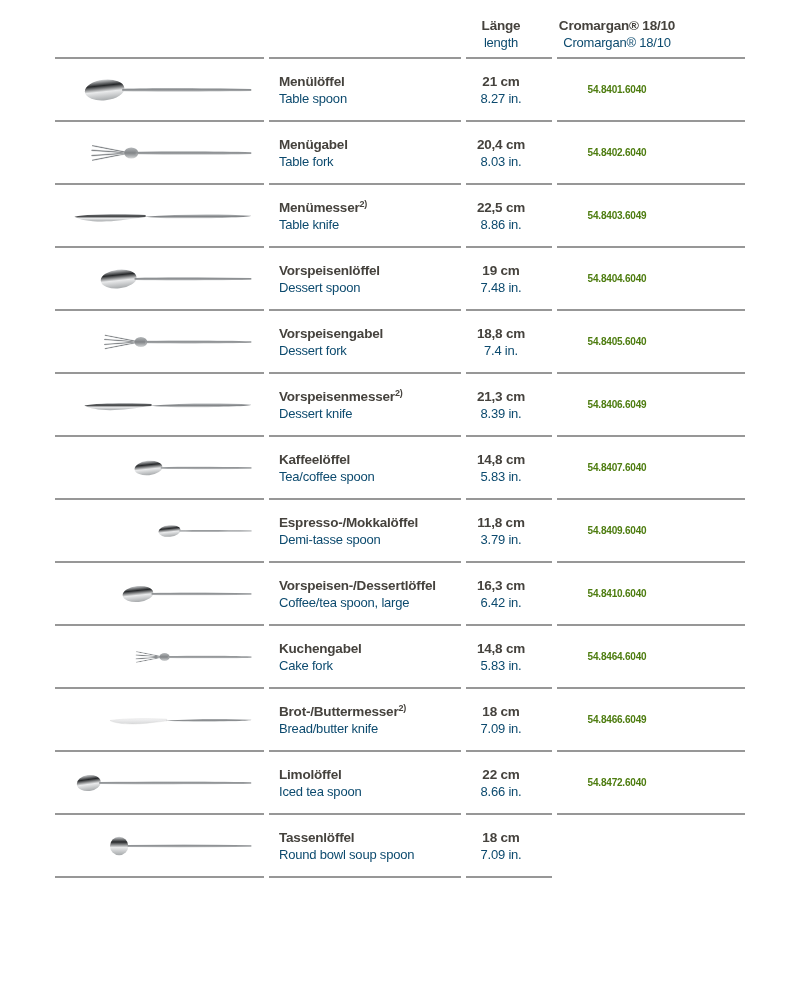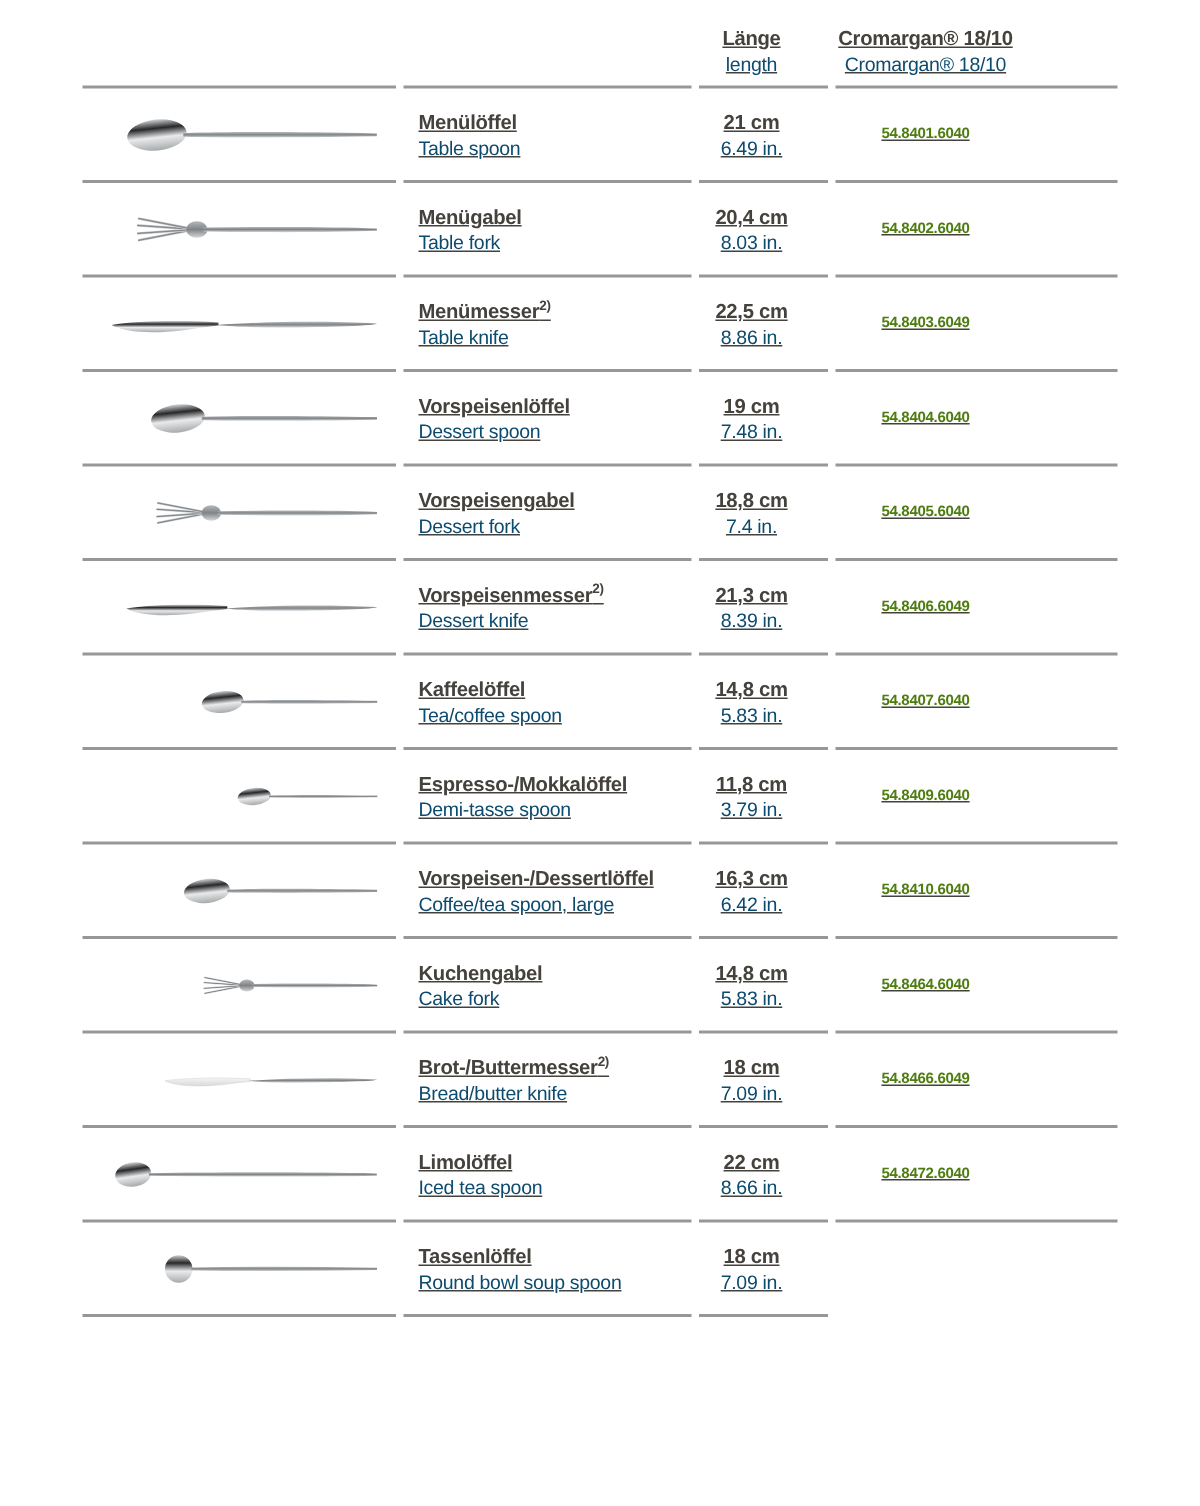--- a/index.html
+++ b/index.html
@@ -8,21 +8,20 @@
     font-family:"Liberation Sans", sans-serif;
     color:#45423d;
     -webkit-font-smoothing:antialiased;
   }
   .page{position:relative;width:800px;height:1004px;overflow:hidden;background:#fff;}
   .catalog-table{margin:14px 0 0 55px;width:690px;}
   .tr{
     display:grid;
     grid-template-columns:209px 192px 86px 188px;
     column-gap:5px;
-    text-decoration:underline;
   }
   .tr > .td{border-bottom:2px solid #979797;}
   .head-row{height:45px;}
   .head-row > .td{display:flex;flex-direction:column;justify-content:flex-end;padding-bottom:6px;}
   .item-row{height:63px;}
   .item-row > .td{display:flex;flex-direction:column;justify-content:center;}
   .cell-img{align-items:flex-end;padding-right:12px;box-sizing:border-box;}
   .cell-name{padding-left:10px;box-sizing:border-box;}
   .cell-len{text-align:center;padding-right:16px;box-sizing:border-box;}
   .cell-art{text-align:center;padding-right:68px;box-sizing:border-box;}
@@ -112,21 +111,21 @@
       <svg class="cutlery-svg" height="30" width="168">
         <use href="#sym-spoon"></use>
       </svg>
     </div>
     <div class="td cell-name">
       <div class="t-bold"><span>Menülöffel</span><span class="fn-sup"></span></div>
       <div class="t-gray">Table spoon</div>
     </div>
     <div class="td cell-len">
       <div class="t-bold">21 cm</div>
-      <div class="t-gray">6.49 in.</div>
+      <div class="t-gray">8.27 in.</div>
     </div>
     <div class="td cell-art">
       <div class="art-num">54.8401.6040</div>
     </div>
   </div>
 
   <div class="tr item-row">
     <div class="td cell-img">
       <svg class="cutlery-svg" height="30" width="163">
         <use href="#sym-fork"></use>

